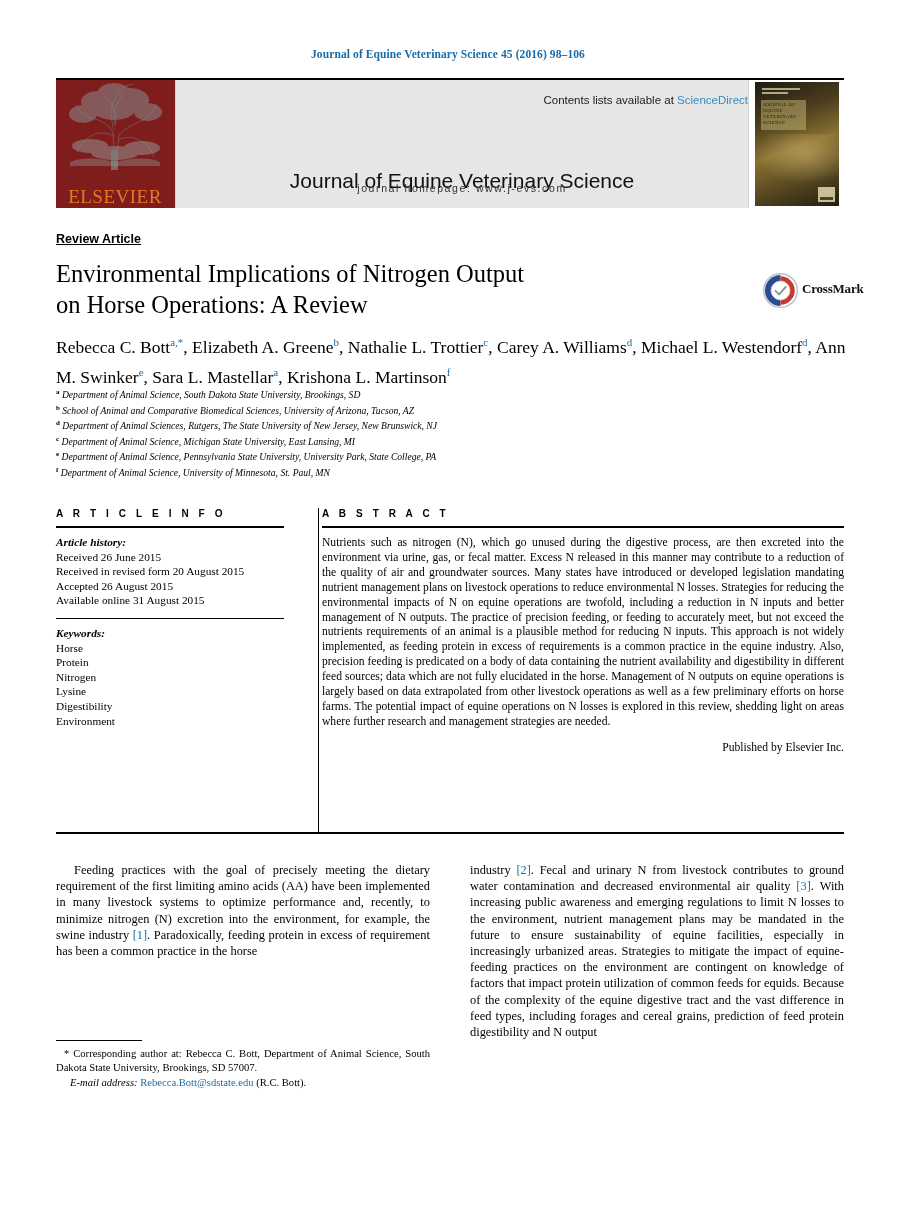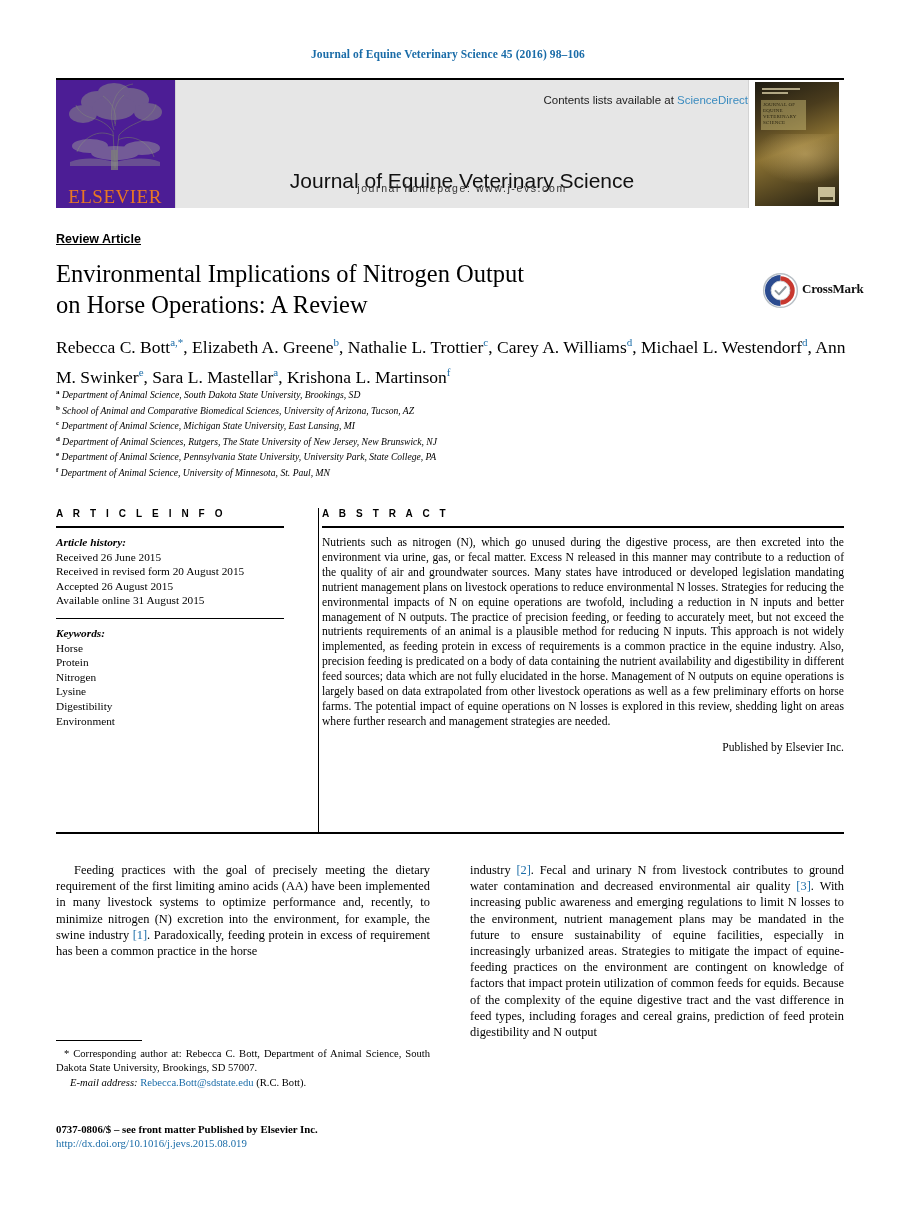--- a/index.html
+++ b/index.html
@@ -34,21 +34,21 @@
     width: 788px; height: 130px;
     border-top: 2.5px solid #000;
     display: flex;
     align-items: stretch;
   }
   .mast-logo {
     width: 120px;
     flex: 0 0 120px;
     position: relative;
     border-right: 1px solid #d3d3d3;
-    background: #4c1d95;
+    background: #7f1d1d;
     padding-top: 0;
   }
   .tree-wrap { position: relative; width: 118px; height: 100px; overflow: hidden; }
   .elsevier-word {
     position: absolute;
     bottom: 0px; left: 3px;
     width: 112px;
     text-align: center;
     font-family: "Liberation Serif", serif;
     font-size: 19px;
@@ -343,22 +343,22 @@
       <path d="M14.6 20.4 L18.4 24.2 L25.6 16.2" fill="none" stroke="#8f999f" stroke-width="2.1" stroke-linecap="round" stroke-linejoin="round"></path>
     </svg>
     <div class="cm-label">CrossMark</div>
   </div>
 
   <div class="authors"><span>Rebecca C. Bott</span><sup>a,*</sup>, <span>Elizabeth A. Greene</span><sup>b</sup>, <span>Nathalie L. Trottier</span><sup>c</sup>, <span>Carey A. Williams</span><sup>d</sup>, <span>Michael L. Westendorf</span><sup>d</sup>, <span>Ann M. Swinker</span><sup>e</sup>, <span>Sara L. Mastellar</span><sup>a</sup>, <span>Krishona L. Martinson</span><sup>f</sup></div>
 
   <div class="affils">
       <div><sup>a</sup> Department of Animal Science, South Dakota State University, Brookings, SD</div>
       <div><sup>b</sup> School of Animal and Comparative Biomedical Sciences, University of Arizona, Tucson, AZ</div>
+      <div><sup>d</sup> Department of Animal Sciences, Rutgers, The State University of New Jersey, New Brunswick, NJ</div>
       <div><sup>c</sup> Department of Animal Science, Michigan State University, East Lansing, MI</div>
-      <div><sup>d</sup> Department of Animal Sciences, Rutgers, The State University of New Jersey, New Brunswick, NJ</div>
       <div><sup>e</sup> Department of Animal Science, Pennsylvania State University, University Park, State College, PA</div>
       <div><sup>f</sup> Department of Animal Science, University of Minnesota, St. Paul, MN</div>
     </div>
 
   <div class="band">
     <div class="band-inner">
       <div class="col-info">
         <div class="secband">A R T I C L E   I N F O</div>
         <div class="rule"></div>
         <div class="hist">
@@ -414,18 +414,14 @@
       <span class="lead">*</span>
       <span>Corresponding author at: Rebecca C. Bott, Department of Animal Science, South Dakota State University, Brookings, SD 57007.</span>
     </div>
     <div class="fn-text fn-email">
       <span class="it">E-mail address:</span>
       <span class="link">Rebecca.Bott@sdstate.edu</span>
       <span>(R.C. Bott).</span>
     </div>
   </div>
 
-  <div class="issn">
-    <div>0737-0806/$ – see front matter Published by Elsevier Inc.</div>
-    <div class="doi">http://dx.doi.org/10.1016/j.jevs.2015.08.019</div>
-  </div>
 
 </div>
 
 </body></html>

